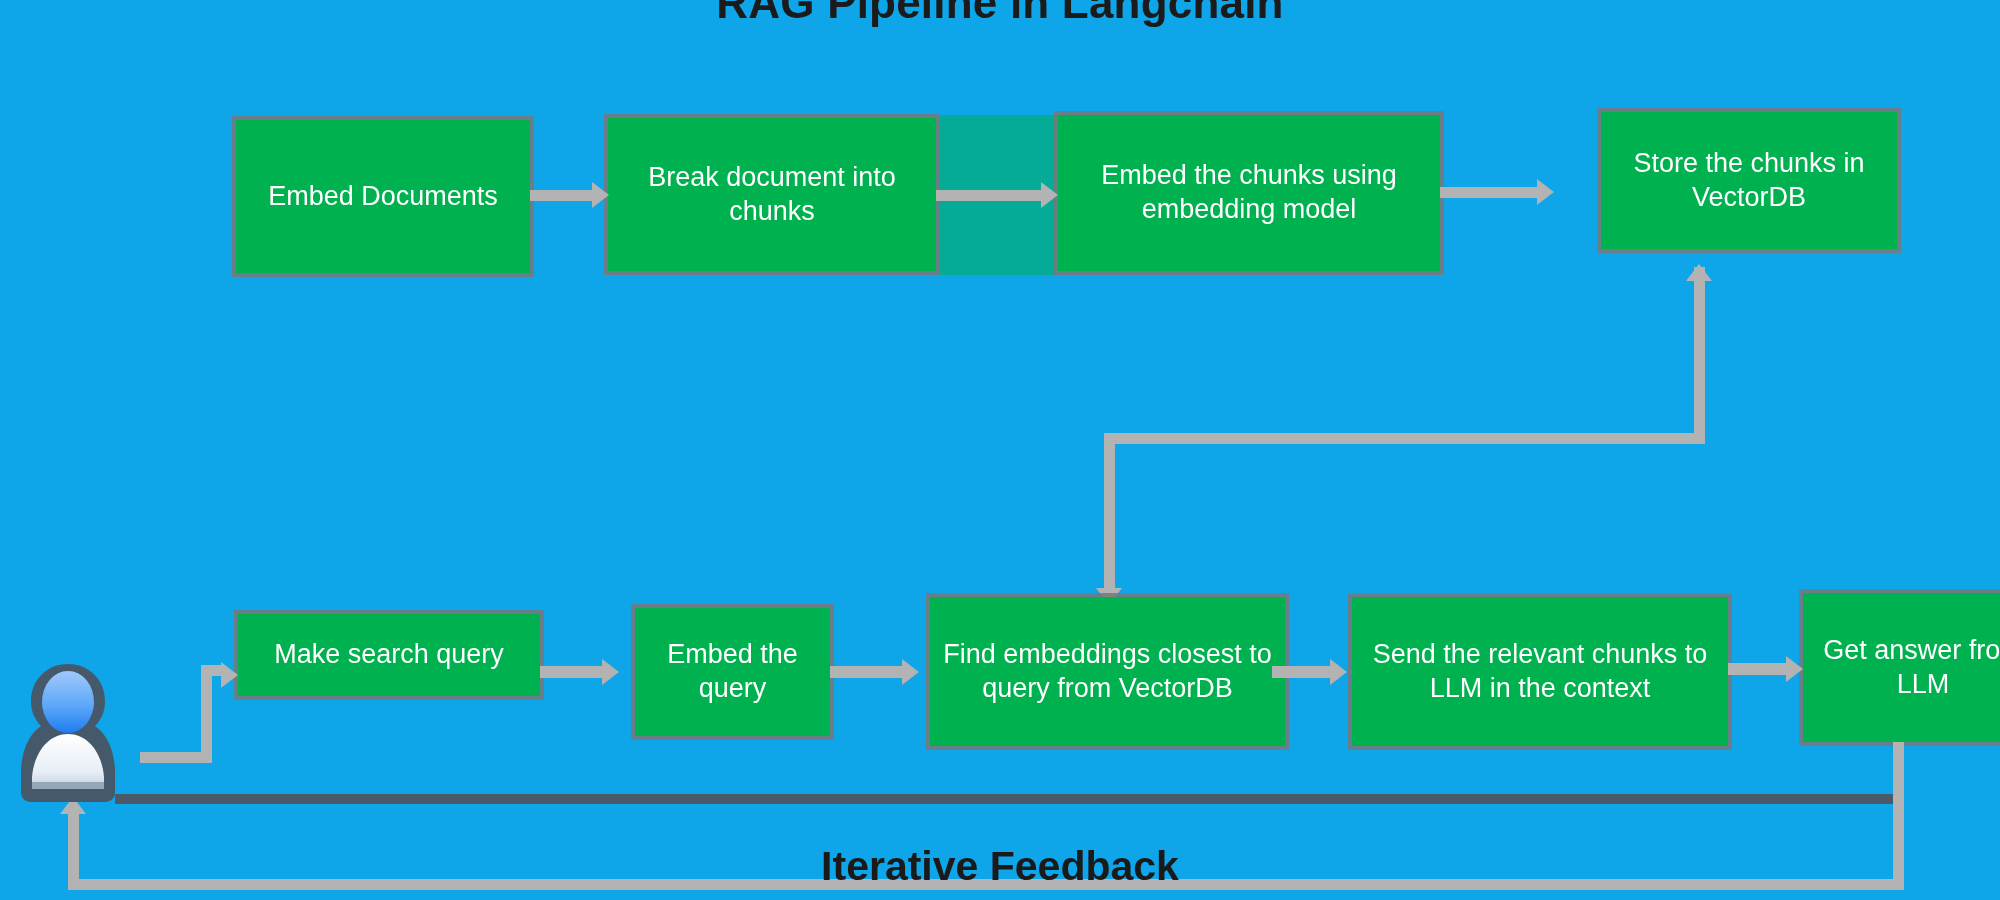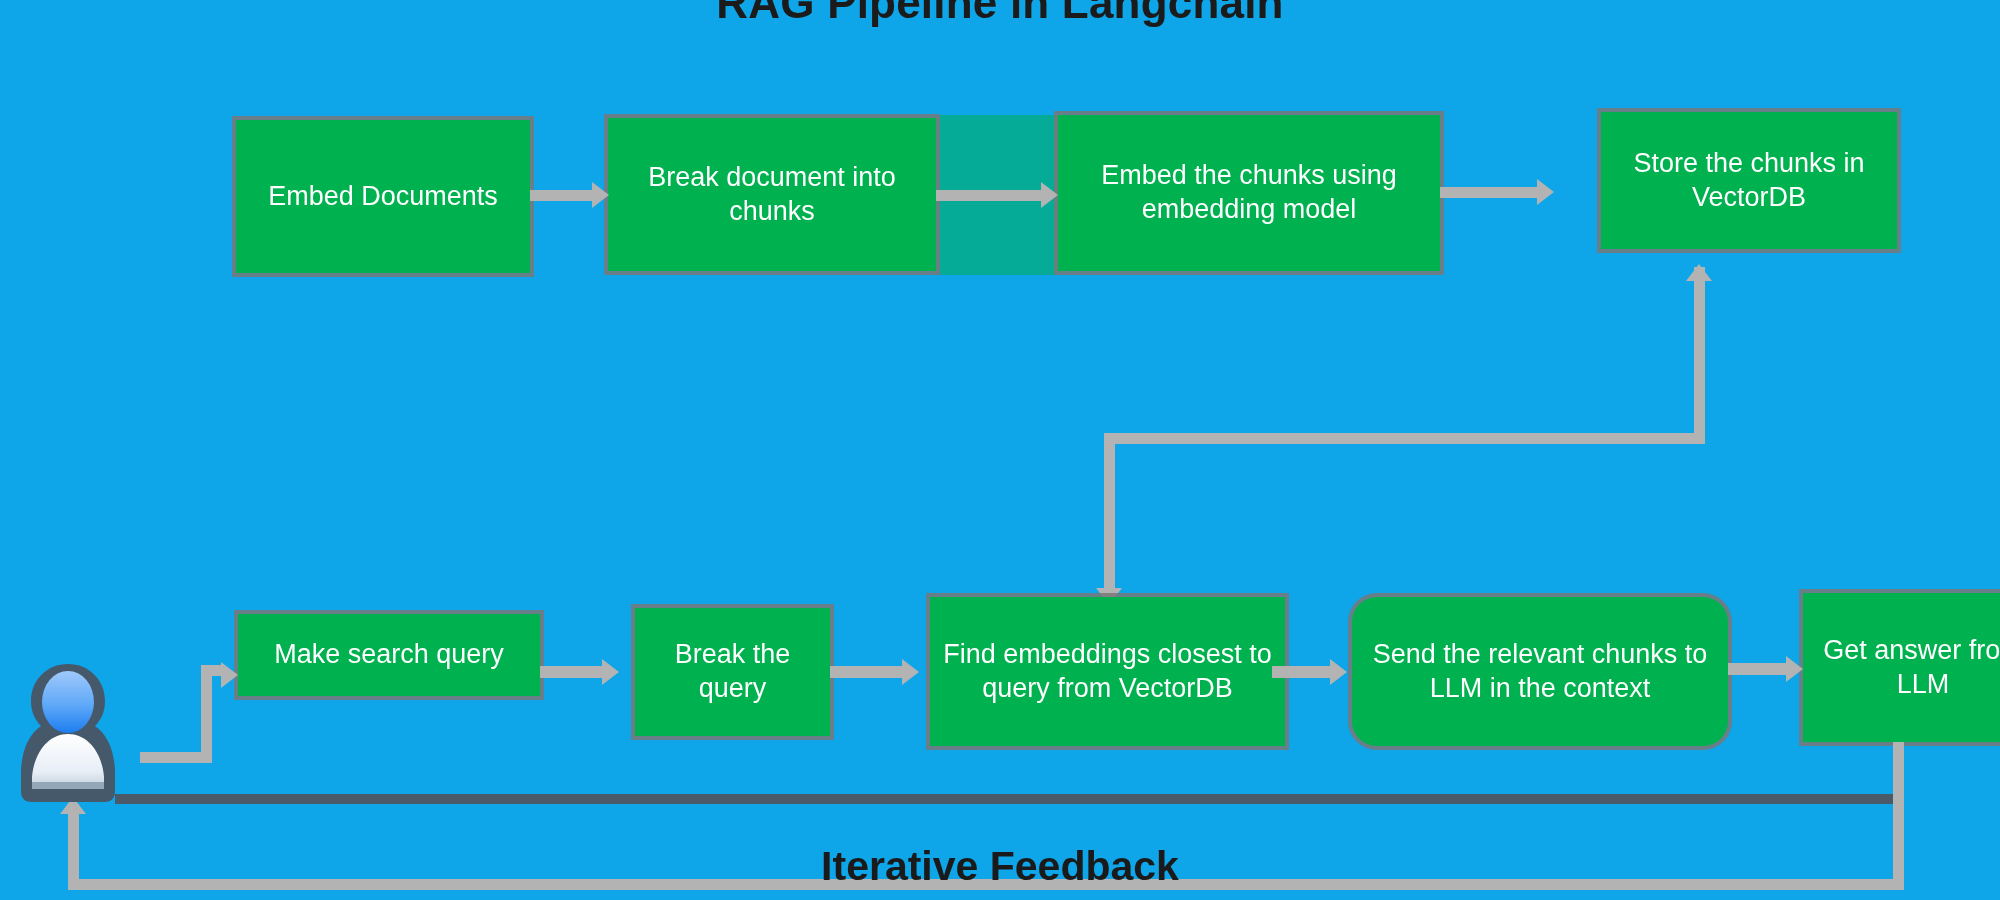--- a/index.html
+++ b/index.html
@@ -148,28 +148,28 @@
   <div class="seg" style="left:1104px; top:433px; width:601px; height:11px;"></div>
 
   <div class="seg" style="left:1104px; top:433px; width:11px; height:163px;"></div>
   <div class="arrow-d" style="left:1096px; top:588px;"></div>
 
   <div class="node" style="left:238px; top:614px; width:302px; height:82px;">
     <span>Make search query</span>
   </div>
 
   <div class="node" style="left:635px; top:608px; width:195px; height:128px;">
-    <span>Break the query</span>
+    <span>Embed the query</span>
   </div>
 
   <div class="node" style="left:930px; top:597px; width:355px; height:149px;">
     <span>Find embeddings closest to query from VectorDB</span>
   </div>
 
-  <div class="node" style="left:1352px; top:597px; width:376px; height:149px;border-radius:25px;">
+  <div class="node" style="left:1352px; top:597px; width:376px; height:149px;">
     <span>Send the relevant chunks to LLM in the context</span>
   </div>
 
   <div class="node" style="left:1803px; top:593px; width:240px; height:149px;">
     <span>Get answer from LLM</span>
   </div>
 
   <div class="seg" style="left:140px; top:752px; width:72px; height:11px;"></div>
   <div class="seg" style="left:201px; top:665px; width:11px; height:98px;"></div>
   <div class="seg" style="left:201px; top:665px; width:22px; height:11px;"></div>

